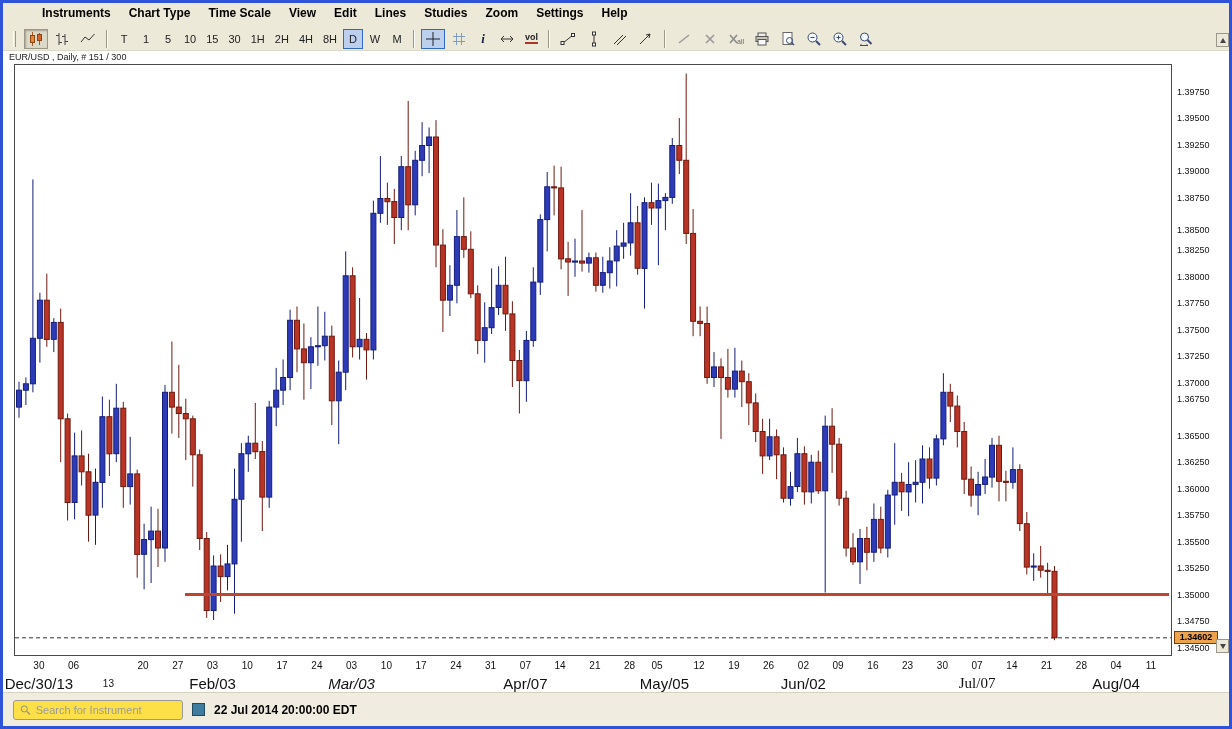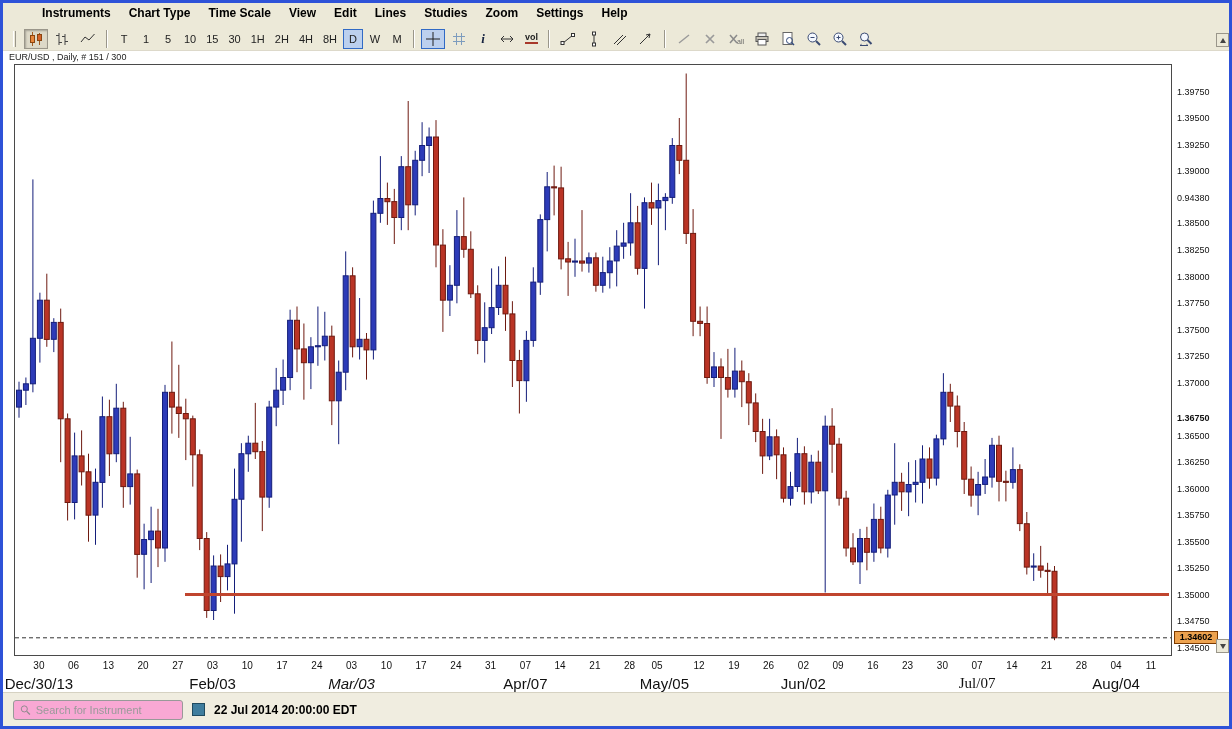--- a/index.html
+++ b/index.html
@@ -30,21 +30,21 @@
   .last-price{position:absolute;left:0;width:44px;height:13px;background:#eda24e;border:1px solid #7c3a00;color:#000;font-size:9px;font-weight:bold;text-align:center;line-height:11px}
   .x-axis{position:absolute;left:11px;top:607px;width:1158px;height:34px}
   .x-tick{position:absolute;top:2px;transform:translateX(-50%);font-size:10px;color:#111;white-space:nowrap}
   .x-month{position:absolute;top:17px;transform:translateX(-50%);font-size:15px;color:#111;white-space:nowrap}
 
   .scroll-btn{position:absolute;width:13px;height:14px;background:#ece9d8;border:1px solid #9a968a;display:flex;align-items:center;justify-content:center;z-index:5}
   .tri-up{width:0;height:0;border-left:3px solid transparent;border-right:3px solid transparent;border-bottom:5px solid #444}
   .tri-down{width:0;height:0;border-left:3px solid transparent;border-right:3px solid transparent;border-top:5px solid #444}
 
   .status-bar{position:absolute;left:0;right:0;bottom:0;height:34px;background:#f0ede0;border-top:1px solid #d6d2c2;display:flex;align-items:center;padding:0 10px;gap:9px}
-  .search-box{display:flex;align-items:center;gap:5px;background:#f9a8d4;border:1px solid #999;border-radius:3px;height:20px;width:170px;padding:0 6px}
+  .search-box{display:flex;align-items:center;gap:5px;background:#fde047;border:1px solid #999;border-radius:3px;height:20px;width:170px;padding:0 6px}
   .search-box input{border:none;outline:none;font-size:11px;width:100%;color:#333;background:transparent;font-family:"Liberation Sans","DejaVu Sans",sans-serif}
   .search-box input::placeholder{color:#9a9a9a}
   .status-icon{width:13px;height:13px;background:#3f7d9e;border:1px solid #1f4a60}
   .timestamp{font-size:12px;font-weight:bold;color:#000;white-space:nowrap}
 </style>
 </head>
 <body>
 
 <div class="window">
 
@@ -512,43 +512,43 @@
           <line x1="170" x2="1154" y1="529.6" y2="529.6" stroke="#c0452e" stroke-width="3"></line>
           <line x1="0" x2="1156" y1="572.8" y2="572.8" stroke="#333" stroke-dasharray="4 3"></line>
         </svg>
     </div>
     <div class="price-axis">
       <div class="last-price" style="top: 566.8px;">1.34602</div>
     <div class="price-label" style="top: 22.5px;">1.39750</div>
         <div class="price-label" style="top: 49px;">1.39500</div>
         <div class="price-label" style="top: 75.5px;">1.39250</div>
         <div class="price-label" style="top: 102px;">1.39000</div>
-        <div class="price-label" style="top: 128.5px;">0.94380</div>
-        <div class="price-label" style="top: 154px; text-align: center;">1.38500</div>
+        <div class="price-label" style="top: 128.5px;">1.38750</div>
+        <div class="price-label" style="top: 161px; text-align: center;">1.38500</div>
         <div class="price-label" style="top: 181.4px;">1.38250</div>
         <div class="price-label" style="top: 207.9px;">1.38000</div>
         <div class="price-label" style="top: 234.4px;">1.37750</div>
         <div class="price-label" style="top: 260.9px;">1.37500</div>
         <div class="price-label" style="top: 287.4px;">1.37250</div>
         <div class="price-label" style="top: 313.8px;">1.37000</div>
-        <div class="price-label" style="top: 349px; font-weight: bold;">1.36750</div>
+        <div class="price-label" style="top: 330px;">1.36750</div>
         <div class="price-label" style="top: 366.8px;">1.36500</div>
         <div class="price-label" style="top: 393.3px;">1.36250</div>
         <div class="price-label" style="top: 419.8px;">1.36000</div>
         <div class="price-label" style="top: 446.2px;">1.35750</div>
         <div class="price-label" style="top: 472.7px;">1.35500</div>
         <div class="price-label" style="top: 499.2px;">1.35250</div>
         <div class="price-label" style="top: 525.7px;">1.35000</div>
         <div class="price-label" style="top: 552.2px;">1.34750</div>
         <div class="price-label" style="top: 578.6px;">1.34500</div>
       </div>
     <div class="x-axis">
         <div class="x-tick" style="left: 24.9px;">30</div>
         <div class="x-tick" style="left: 59.6px;">06</div>
-        <div class="x-tick" style="left: 94.4px;">13</div>
+        <div class="x-tick" style="left: 94.4px; margin-top: 18px;">13</div>
         <div class="x-tick" style="left: 129.1px;">20</div>
         <div class="x-tick" style="left: 163.8px;">27</div>
         <div class="x-tick" style="left: 198.6px;">03</div>
         <div class="x-tick" style="left: 233.3px;">10</div>
         <div class="x-tick" style="left: 268.1px;">17</div>
         <div class="x-tick" style="left: 302.9px;">24</div>
         <div class="x-tick" style="left: 337.6px;">03</div>
         <div class="x-tick" style="left: 372.4px;">10</div>
         <div class="x-tick" style="left: 407.1px;">17</div>
         <div class="x-tick" style="left: 441.9px;">24</div>

